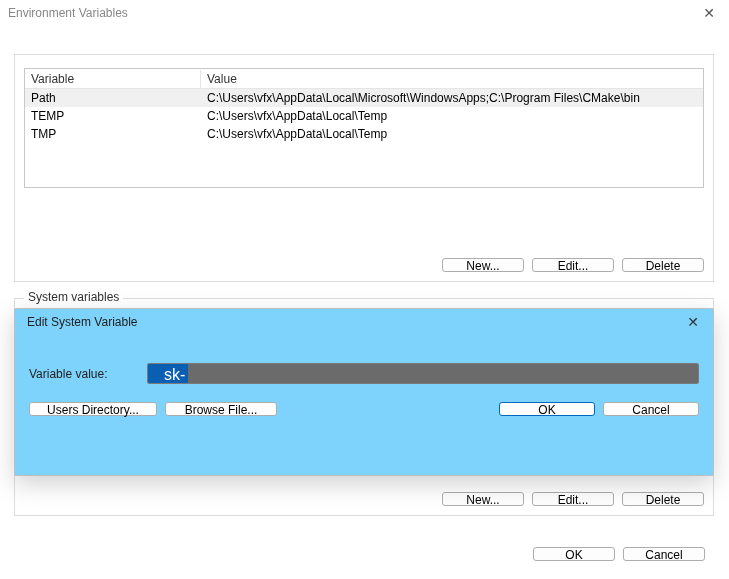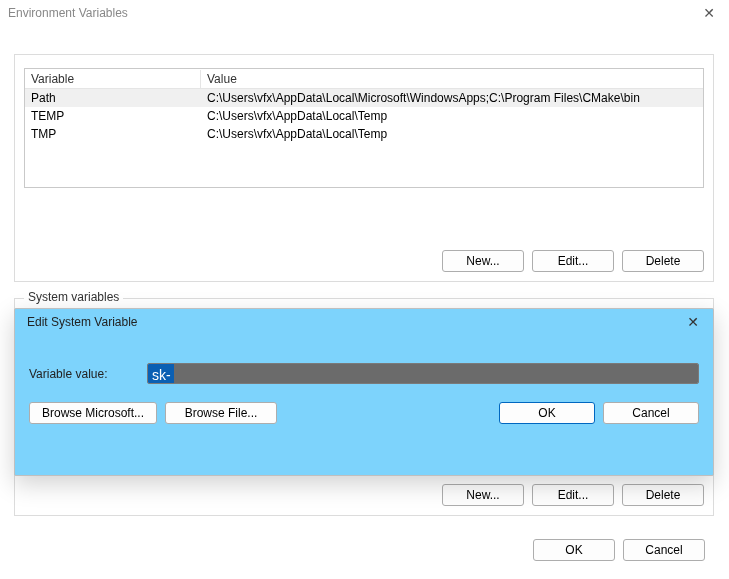--- a/index.html
+++ b/index.html
@@ -80,21 +80,21 @@
   .trow.selected { background: #f0f0f0; }
   .btnrow {
     position: absolute;
     right: 10px;
     bottom: 10px;
     display: flex;
     gap: 8px;
   }
   .btn {
     min-width: 82px;
-    height: 22px;
+    height: 14px;
     border: 1px solid #adadad;
     background: #fdfdfd;
     border-radius: 3px;
     font-family: inherit;
     font-size: 12px;
     padding: 0 12px;
     cursor: default;
     color: #000;
   }
   .btn.primary {
@@ -169,22 +169,22 @@
     height: 21px;
     border: 1px solid #7a7a7a;
     border-radius: 2px;
     display: flex;
     align-items: stretch;
     overflow: hidden;
   }
   .value-field .prefix {
     background: #0a5fb3;
     color: #fff;
-    font-size: 14px;
-    padding: 2px 3px 0 4px;
+    font-size: 16px;
+    padding: 2px 3px 0 16px;
     display: flex;
     align-items: center;
   }
   .value-field .redact {
     flex: 1;
     background: #6b6b6b;
   }
   .modal-btns {
     display: flex;
     justify-content: space-between;
@@ -259,21 +259,21 @@
   <div class="form-row">
     <label>Variable value:</label>
     <div class="value-field">
       <span class="prefix">sk-</span>
       <span class="redact"></span>
     </div>
   </div>
 
   <div class="modal-btns">
     <div class="left">
-      <button class="btn" style="min-width:128px">Browse Microsoft...</button>
+      <button class="btn" style="min-width:128px">Users Directory...</button>
       <button class="btn" style="min-width:112px">Browse File...</button>
     </div>
     <div class="right">
       <button class="btn primary">OK</button>
       <button class="btn">Cancel</button>
     </div>
   </div>
 </div>
 
 </body></html>

